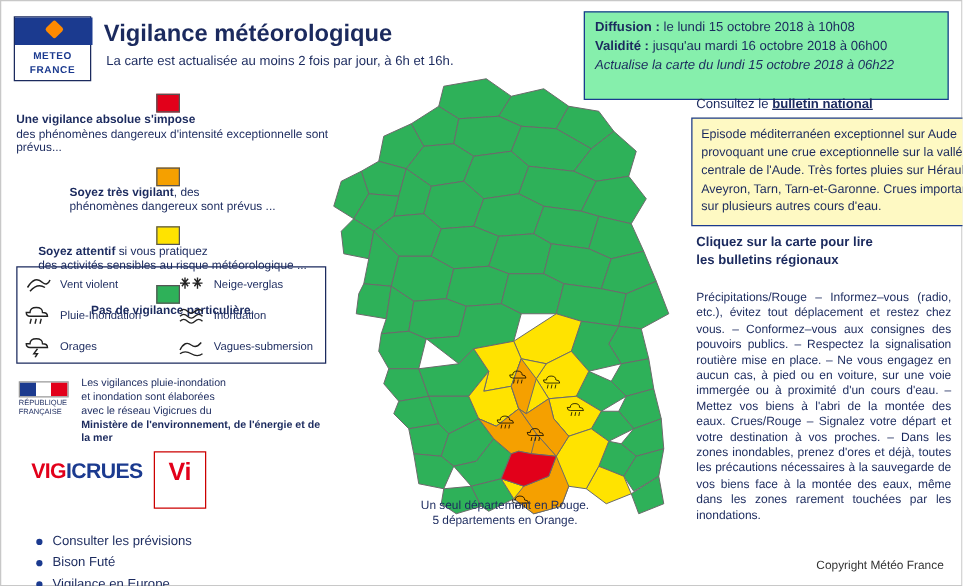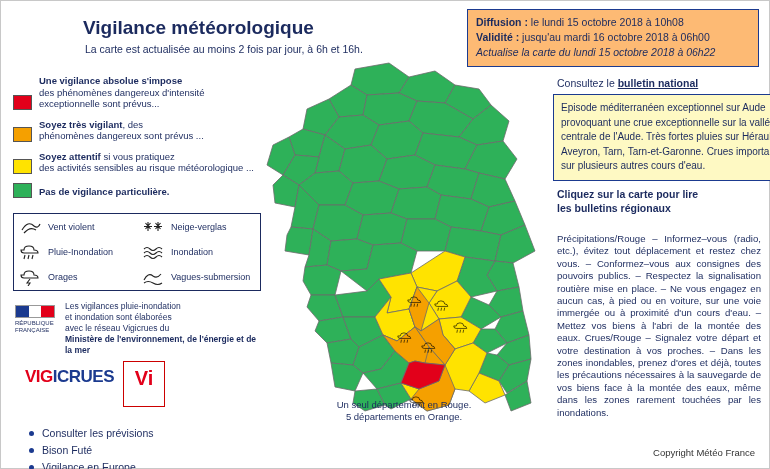--- a/index.html
+++ b/index.html
@@ -76,42 +76,43 @@
     color: #1b2a5e;
   }
 
   
   .diffusion {
     position: absolute;
     right: 10px;
     top: 8px;
     width: 292px;
     border: 1px solid #1b3a8f;
-    background: #fdba74;
-    padding: 5px 8px 6px 8px;
+    background: #86efac;
+    padding: 5px 8px 19px 8px;
     box-sizing: border-box;
     font-size: 10.5px;
     line-height: 15px;
   }
   .diffusion b { font-weight: bold; }
   .diffusion .it { font-style: italic; }
 
   
   .legend {
     position: absolute;
     left: 12px;
     top: 74px;
     width: 250px;
     font-size: 9.5px;
     line-height: 11.5px;
   }
   .legend-row {
     display: flex;
-    align-items: flex-end;
+    align-items: center;
     margin-bottom: 9px;
+    flex-direction: column;
   }
   .swatch {
     width: 17px;
     height: 13px;
     margin-right: 7px;
     flex: 0 0 auto;
     border: 1px solid #555;
   }
   .sw-red { background: #e2001a; }
   .sw-orange { background: #f5a000; }
@@ -293,20 +294,25 @@
     bottom: 10px;
     font-size: 9.5px;
     color: #333;
   }
 </style>
 </head>
 <body>
 
 <div class="page">
 
+  <div class="logo">
+    <div class="mark"></div>
+    <div class="l1">METEO</div>
+    <div class="l2">FRANCE</div>
+  </div>
   <div class="title">Vigilance météorologique</div>
   <div class="subtitle">La carte est actualisée au moins 2 fois par jour, à 6h et 16h.</div>
 
   <div class="diffusion">
     <div>
       <b>Diffusion :</b>
       <span>le lundi 15 octobre 2018 à 10h08</span>
     </div>
     <div>
       <b>Validité :</b>

